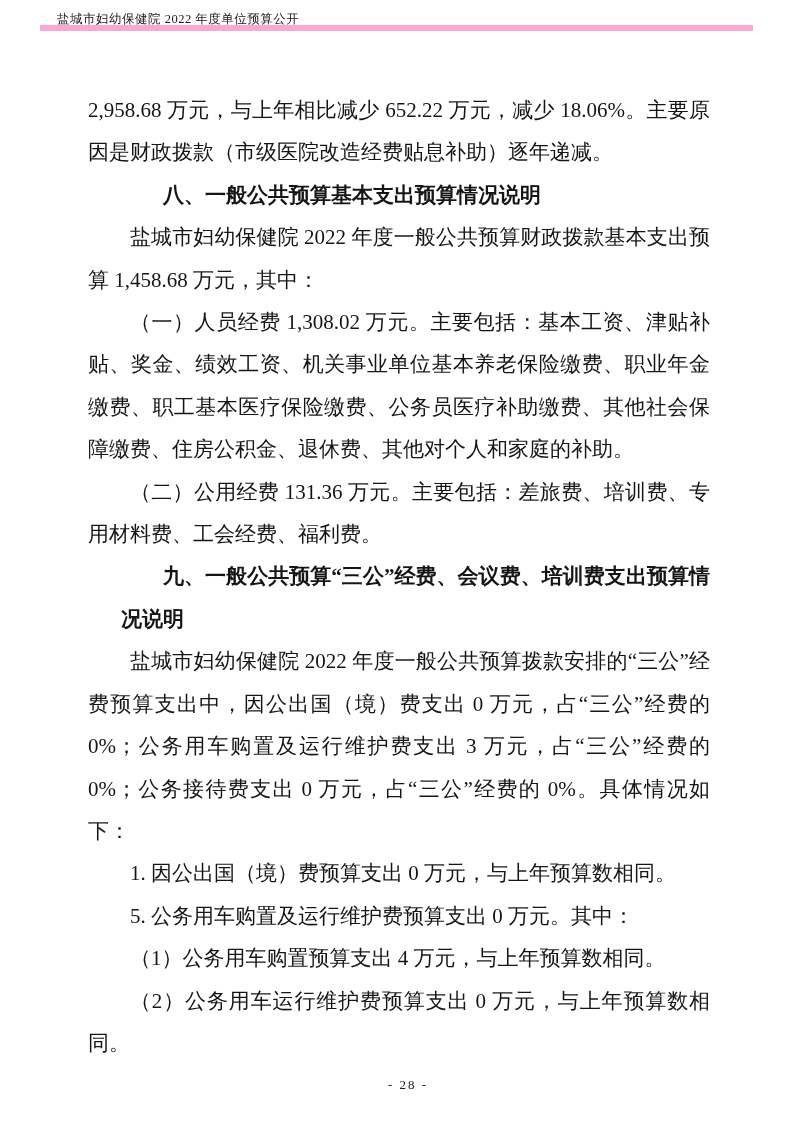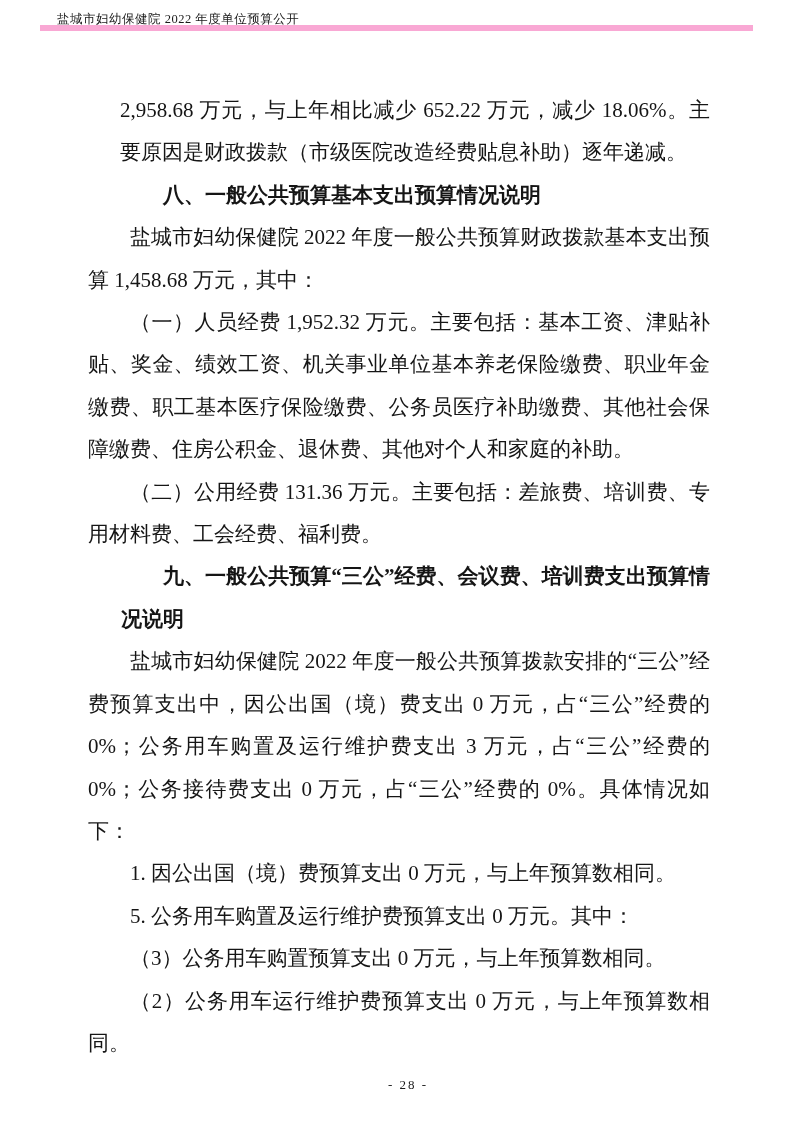--- a/index.html
+++ b/index.html
@@ -45,21 +45,20 @@
     color: #151515;
   }
   .para {
     margin: 0;
     padding: 0;
     text-indent: 2em;
     word-break: break-all;
   }
   .para.continued {
     text-indent: 0;
-    margin-left: 32px;
   }
   .para.heading {
     font-weight: bold;
     margin-left: 33px;
   }
   .footer {
     position: absolute;
     top: 1077px;
     left: 12px;
     width: 792px;
@@ -75,27 +74,27 @@
 <div class="page">
 
   <div class="header">
     <span class="header-title">盐城市妇幼保健院 2022 年度单位预算公开</span>
   </div>
 
   <main class="content">
       <p class="para continued">2,958.68 万元，与上年相比减少 652.22 万元，减少 18.06%。主要原因是财政拨款（市级医院改造经费贴息补助）逐年递减。</p>
       <p class="para heading">八、一般公共预算基本支出预算情况说明</p>
       <p class="para body">盐城市妇幼保健院 2022 年度一般公共预算财政拨款基本支出预算 1,458.68 万元，其中：</p>
-      <p class="para body">（一）人员经费 1,952.32 万元。主要包括：基本工资、津贴补贴、奖金、绩效工资、机关事业单位基本养老保险缴费、职业年金缴费、职工基本医疗保险缴费、公务员医疗补助缴费、其他社会保障缴费、住房公积金、退休费、其他对个人和家庭的补助。</p>
+      <p class="para body">（一）人员经费 1,308.02 万元。主要包括：基本工资、津贴补贴、奖金、绩效工资、机关事业单位基本养老保险缴费、职业年金缴费、职工基本医疗保险缴费、公务员医疗补助缴费、其他社会保障缴费、住房公积金、退休费、其他对个人和家庭的补助。</p>
       <p class="para body">（二）公用经费 131.36 万元。主要包括：差旅费、培训费、专用材料费、工会经费、福利费。</p>
       <p class="para heading">九、一般公共预算“三公”经费、会议费、培训费支出预算情况说明</p>
       <p class="para body">盐城市妇幼保健院 2022 年度一般公共预算拨款安排的“三公”经费预算支出中，因公出国（境）费支出 0 万元，占“三公”经费的 0%；公务用车购置及运行维护费支出 3 万元，占“三公”经费的 0%；公务接待费支出 0 万元，占“三公”经费的 0%。具体情况如下：</p>
       <p class="para body">1. 因公出国（境）费预算支出 0 万元，与上年预算数相同。</p>
       <p class="para body">5. 公务用车购置及运行维护费预算支出 0 万元。其中：</p>
-      <p class="para body">（3）公务用车购置预算支出 0 万元，与上年预算数相同。</p>
+      <p class="para body">（1）公务用车购置预算支出 4 万元，与上年预算数相同。</p>
       <p class="para body">（2）公务用车运行维护费预算支出 0 万元，与上年预算数相同。</p>
     </main>
 
   <div class="footer">
     <span>- 28 -</span>
   </div>
 
 </div>
 
 </body></html>

